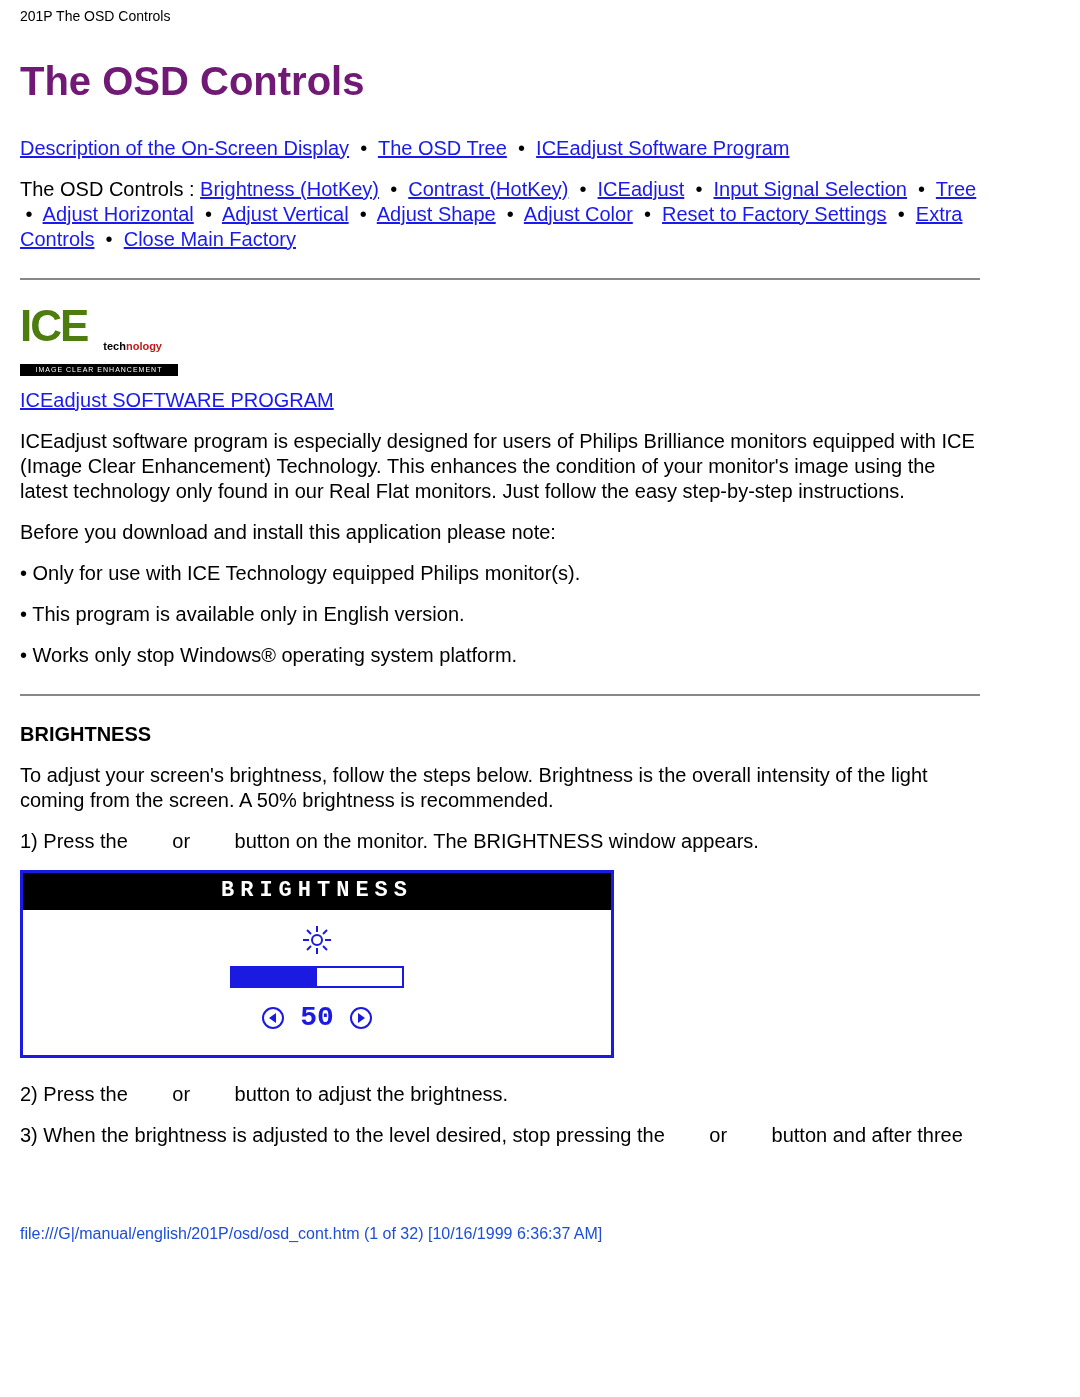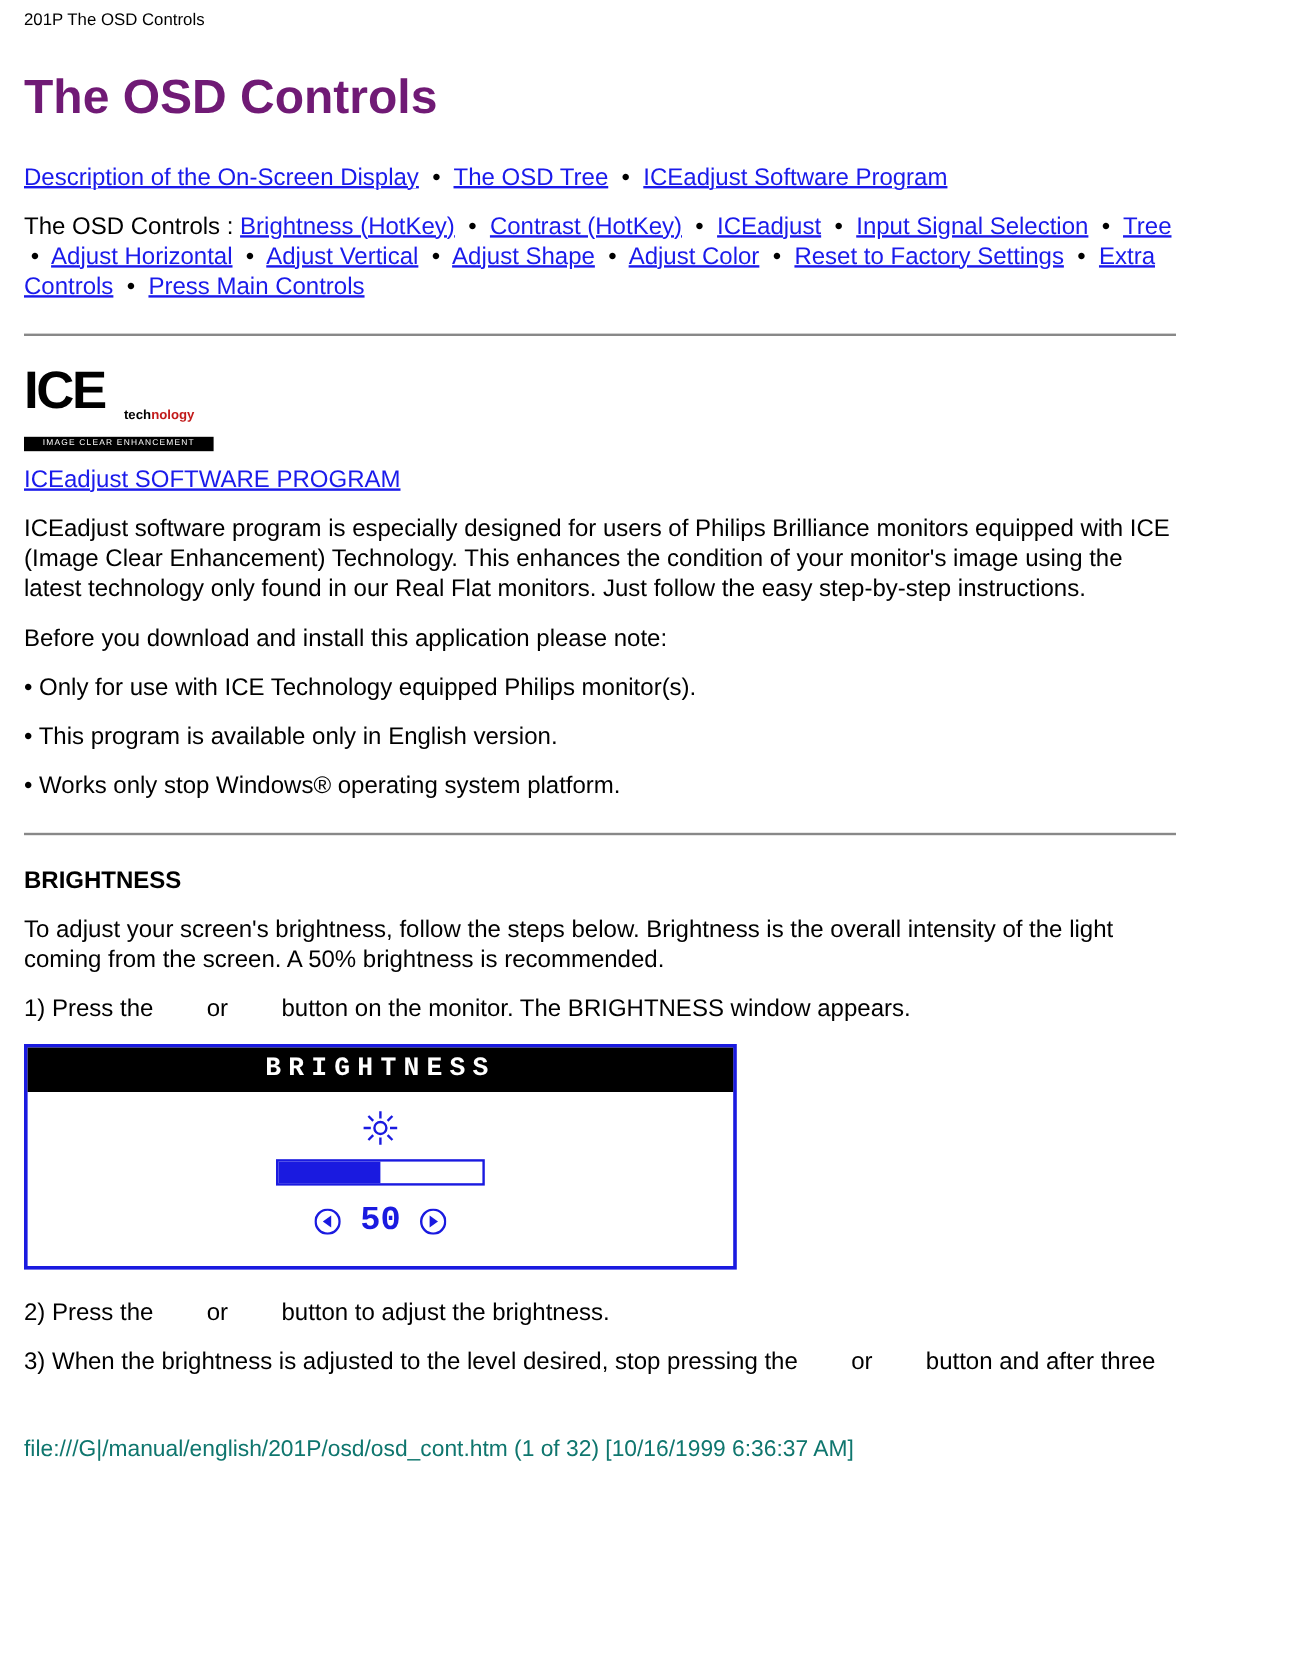--- a/index.html
+++ b/index.html
@@ -43,21 +43,21 @@
     display: inline-block;
     width: 158px;
     height: 70px;
     position: relative;
     margin-bottom: 12px;
   }
   .ice-big {
     font-family: Arial Black, Arial, sans-serif;
     font-weight: 900;
     font-size: 44px;
-    color: #000000;
+    color: #4d7c0f;
     letter-spacing: -2px;
     line-height: 0.9;
   }
   .ice-tech {
     position: absolute;
     right: 16px;
     top: 34px;
     font-size: 11px;
     font-family: Arial, sans-serif;
     font-weight: bold;
@@ -120,23 +120,23 @@
     align-items: center;
     gap: 16px;
     margin-top: 12px;
     font-family: "Courier New", monospace;
     font-weight: bold;
     font-size: 28px;
     color: #1a1ae0;
   }
   .arrow-btn svg { display: block; }
   .footer {
-    font-size: 19px;
-    color: #0f766e;
-    margin-top: 48px;
+    font-size: 16px;
+    color: #1d4ed8;
+    margin-top: 76px;
   }
 </style>
 </head>
 <body>
 
 <div class="page">
 
   <div class="tophdr">201P The OSD Controls</div>
 
   <h1 class="title">The OSD Controls</h1>
@@ -166,21 +166,21 @@
     <a class="lnk">Adjust Vertical</a>
     &nbsp;•&nbsp;
     <a class="lnk">Adjust Shape</a>
     &nbsp;•&nbsp;
     <a class="lnk">Adjust Color</a>
     &nbsp;•&nbsp;
     <a class="lnk">Reset to Factory Settings</a>
     &nbsp;•&nbsp;
     <a class="lnk">Extra Controls</a>
     &nbsp;•&nbsp;
-    <a class="lnk">Press Main Controls</a>
+    <a class="lnk">Close Main Factory</a>
   </p>
 
   <hr class="sep">
 
   <div class="ice-logo">
     <span class="ice-big">ICE</span>
     <span class="ice-tech">
       <span>tech</span><span class="red">nology</span>
     </span>
     <div class="ice-bar">IMAGE CLEAR ENHANCEMENT</div>

